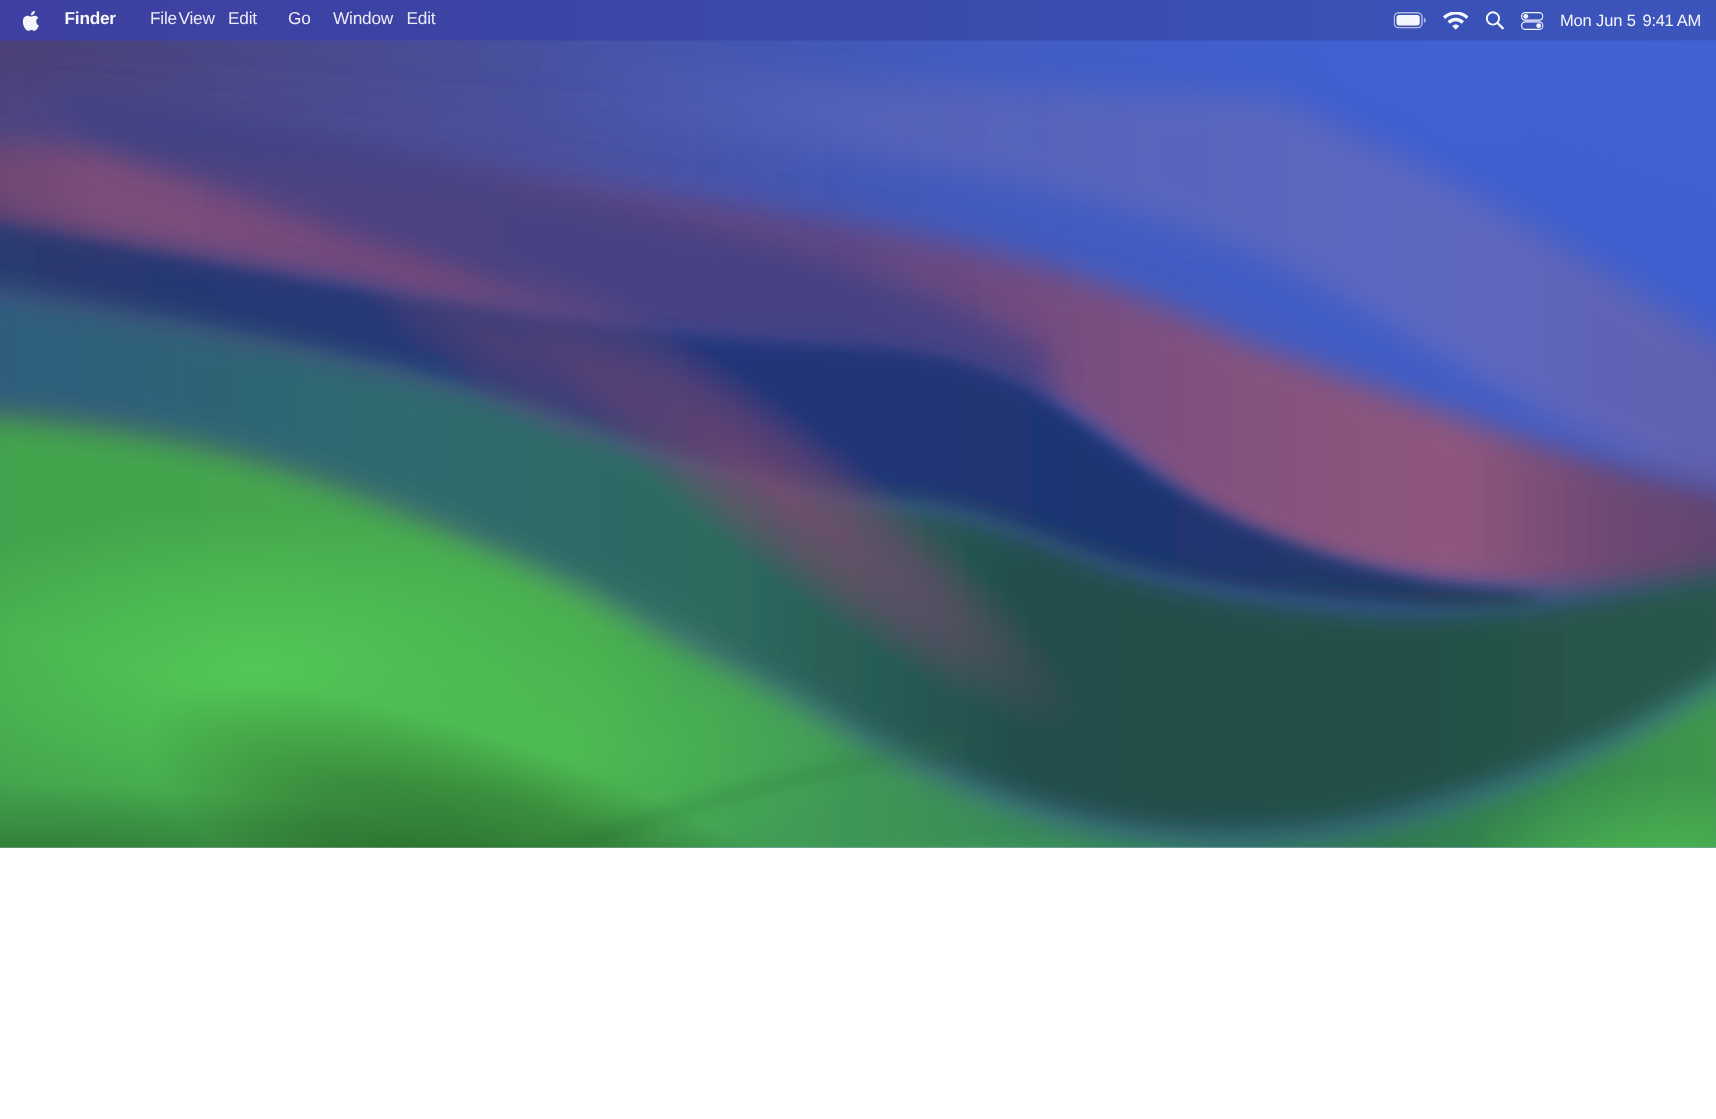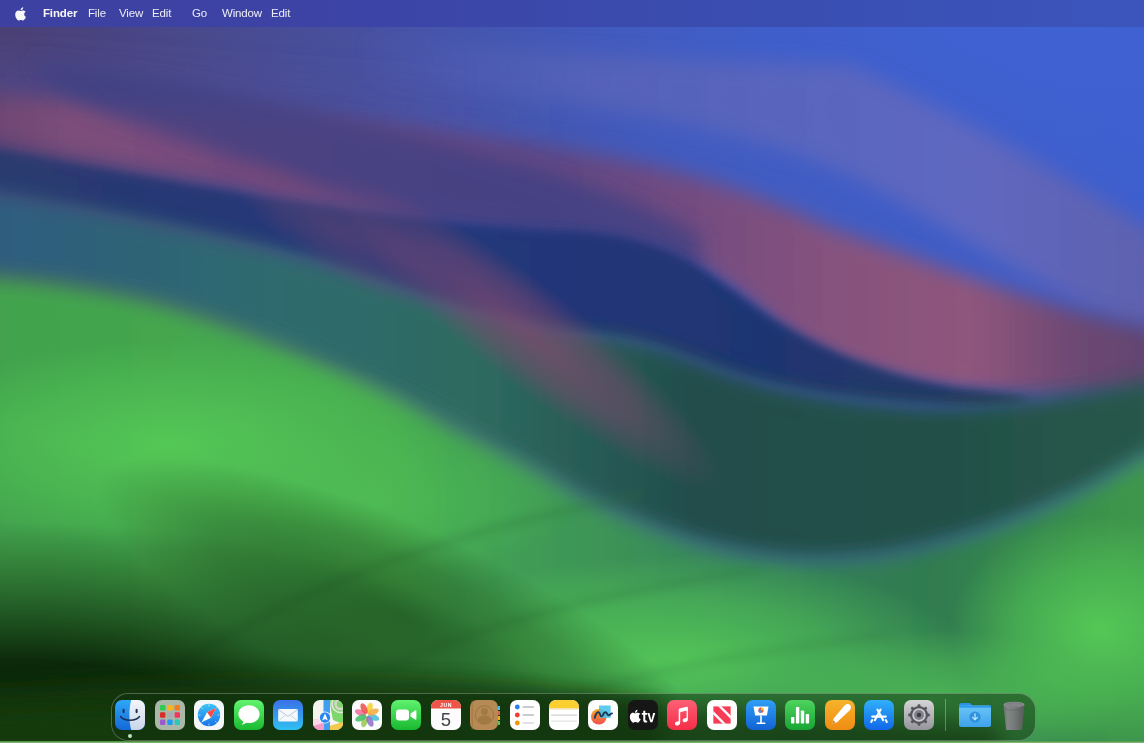--- a/index.html
+++ b/index.html
@@ -1,17 +1,17 @@
 <!DOCTYPE html>
 <html><head>
 <meta charset="utf-8">
 <style>
 * { margin:0; padding:0; box-sizing:border-box; }
 html,body { width:1144px; height:746px; overflow:hidden; background:#fff; font-family:"Liberation Sans", sans-serif; }
-#screen { position:relative; width:1144px; height:743px; overflow:hidden;text-align:right; }
+#screen { position:relative; width:1144px; height:565px; overflow:hidden;text-align:right; }
 #wall { position:absolute; left:0; top:0; width:1144px; height:744px; }
 #menubar {
   position:absolute; left:0; top:0; width:1144px; height:27px; font-size:11.5px;
   background:linear-gradient(90deg,#3d40a0 0%,#3c44a6 30%,#3a4cae 60%,#3a52b8 85%,#3c55bc 100%);
   color:rgba(255,255,255,0.92); font-size:12px;
 }
 .mitem { position:absolute; top:7px; color:rgba(255,255,255,0.9); letter-spacing:-0.15px; font-size:11.5px; }
 #mright { position:absolute; left:0; top:0; width:1144px; height:27px; color:rgba(255,255,255,0.95); }
 #dock {
   position:absolute; left:111px; top:693px; width:925px; height:48px;
@@ -151,26 +151,48 @@
 
 <path d="M-20,690 C250,672 480,674 660,700 L660,760 L-20,760 Z" fill="#123a10" opacity="0.8" filter="url(#b10)"></path>
 <path d="M-20,716 C300,700 700,702 1000,726 L1000,760 L-20,760 Z" fill="#143c10" opacity="0.65" filter="url(#b10)"></path>
 </svg>
 
 <div id="menubar">
   <svg style="position:absolute;left:15px;top:7px" width="12" height="14" viewBox="0 0 170 200">
         <path fill="rgba(255,255,255,0.95)" d="M150.4 69.3c-1.1.8-20.2 11.6-20.2 35.6 0 27.8 24.4 37.6 25.1 37.8-.1.6-3.9 13.5-12.9 26.6-8 11.6-16.4 23.1-29.2 23.1s-16.1-7.4-30.8-7.4c-14.4 0-19.5 7.7-31.2 7.7s-19.8-10.7-29.2-23.9C11.4 153.4 2.4 129.2 2.4 106.2c0-36.9 24-56.4 47.6-56.4 12.5 0 23 8.2 30.9 8.2 7.5 0 19.2-8.7 33.5-8.7 5.4 0 24.9.5 36 20zM107.5 32.4c5.8-6.9 9.9-16.5 9.9-26.1 0-1.3-.1-2.7-.4-3.8-9.4.4-20.7 6.3-27.5 14.2-5.3 6.1-10.3 15.7-10.3 25.4 0 1.5.2 2.9.4 3.4.6.1 1.6.2 2.5.2 8.5 0 19.1-5.7 25.4-13.3z"></path>
       </svg>
   <span class="mitem" style="left:43px;font-weight:bold;color:rgba(255,255,255,0.96)">Finder</span>
-  <span class="mitem" style="left:88px">File</span>
+  <span class="mitem" style="left:100px">File</span>
   <span class="mitem" style="left:119px">View</span>
   <span class="mitem" style="left:152px">Edit</span>
   <span class="mitem" style="left:192px">Go</span>
   <span class="mitem" style="left:222px">Window</span>
   <span class="mitem" style="left:271px">Edit</span>
+</div>
+<div id="mright">
+  <svg style="position:absolute;left:929px;top:8px" width="22" height="11" viewBox="0 0 22 11">
+        <rect x="0.5" y="0.5" width="18.5" height="10" rx="3" fill="none" stroke="rgba(255,255,255,0.6)"></rect>
+        <rect x="2" y="2" width="15.5" height="7" rx="1.8" fill="rgba(255,255,255,0.95)"></rect>
+        <path d="M20.3,3.6 a2.1,2.1 0 0 1 0,3.8 Z" fill="rgba(255,255,255,0.6)"></path>
+      </svg>
+  <svg style="position:absolute;left:962px;top:8px" width="17" height="12" viewBox="0 0 17 12">
+        <path fill="rgba(255,255,255,0.95)" d="M8.5,11.8L6.1,9.3C6.7,8.7 7.6,8.3 8.5,8.3s1.8,0.4 2.4,1L8.5,11.8z M12.4,7.8C11.4,6.8 10,6.2 8.5,6.2S5.6,6.8,4.6,7.8L3,6.1c1.4-1.4,3.4-2.3,5.5-2.3s4.1,0.9,5.5,2.3L12.4,7.8z M15.5,4.6C13.7,2.8,11.2,1.7,8.5,1.7S3.3,2.8,1.5,4.6L0,3C2.2,0.9,5.2-0.4,8.5-0.4S14.8,0.9,17,3L15.5,4.6z"></path>
+      </svg>
+  <svg style="position:absolute;left:990px;top:7px" width="13" height="13" viewBox="0 0 13 13">
+        <circle cx="5.3" cy="5.3" r="4.1" fill="none" stroke="rgba(255,255,255,0.95)" stroke-width="1.3"></circle>
+        <line x1="8.5" y1="8.5" x2="11.8" y2="11.8" stroke="rgba(255,255,255,0.95)" stroke-width="1.6" stroke-linecap="round"></line>
+      </svg>
+  <svg style="position:absolute;left:1014px;top:7.5px" width="15" height="12" viewBox="0 0 15 12">
+        <rect x="0.4" y="0.4" width="14.2" height="5" rx="2.5" fill="none" stroke="rgba(255,255,255,0.95)" stroke-width="0.8"></rect>
+        <circle cx="3.2" cy="2.9" r="1.6" fill="rgba(255,255,255,0.95)"></circle>
+        <rect x="0.4" y="6.6" width="14.2" height="5" rx="2.5" fill="none" stroke="rgba(255,255,255,0.95)" stroke-width="0.8"></rect>
+        <circle cx="11.8" cy="9.1" r="1.6" fill="rgba(255,255,255,0.95)"></circle>
+      </svg>
+  <span style="position:absolute;left:1040px;top:7.5px;font-size:11px;letter-spacing:-0.1px;color:rgba(255,255,255,0.95)">Mon Jun 5</span>
+  <span style="position:absolute;left:1095px;top:7.5px;font-size:11px;letter-spacing:-0.2px;color:rgba(255,255,255,0.95)">9:41 AM</span>
 </div>
 
 <div id="dock"></div>
 <div id="dockicons">
 
 <div class="di" style="left:115px">
 <svg width="30" height="30" viewBox="0 0 30 30">
 <defs>
             <linearGradient id="fnd" x1="0" y1="0" x2="0" y2="1">
               <stop offset="0" stop-color="#2ea8f7"></stop>

